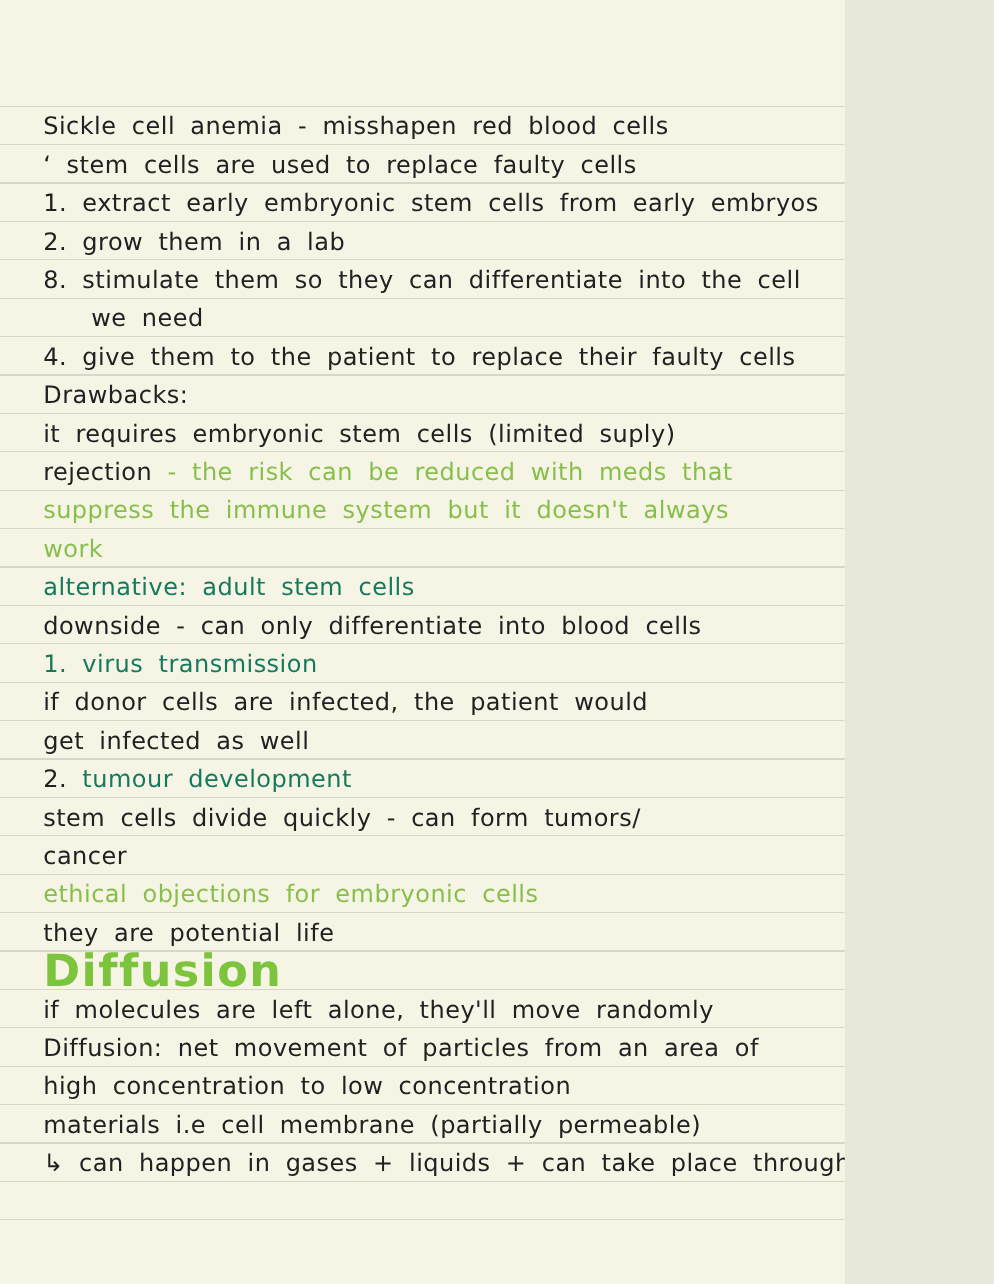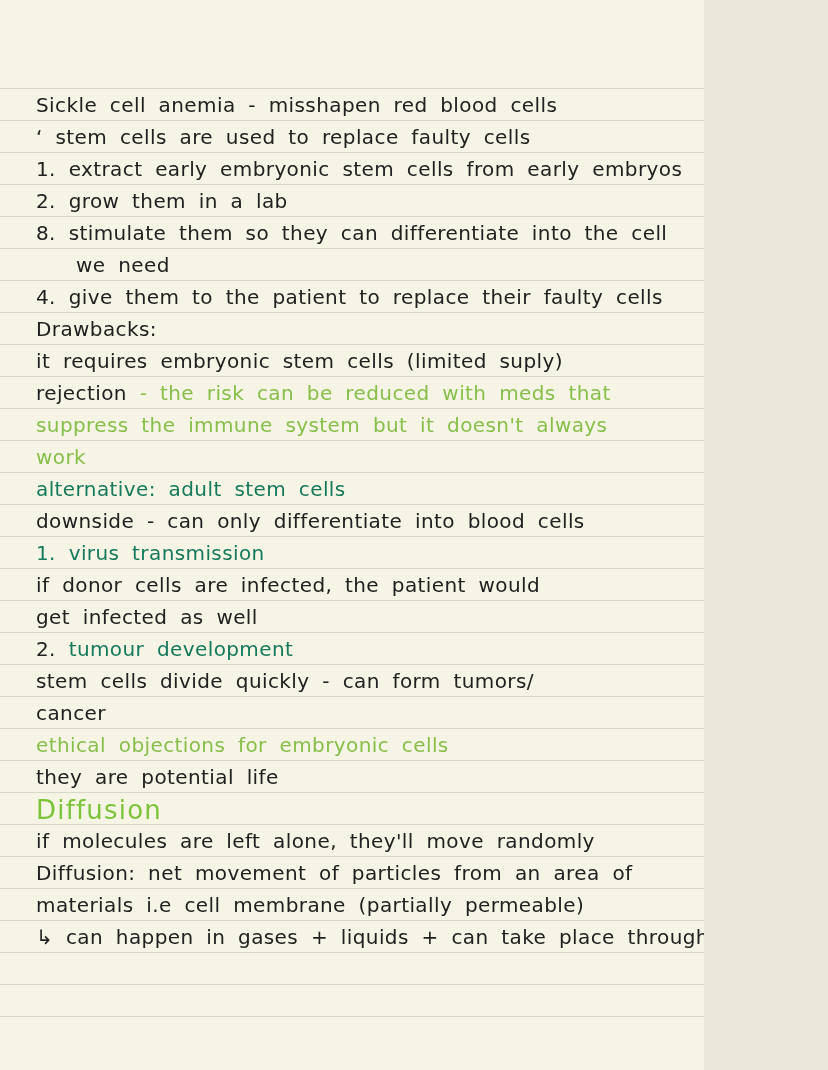--- a/index.html
+++ b/index.html
@@ -19,21 +19,21 @@
     position:absolute;left:36px;top:90px;right:2px;
   }
   .note-line{
     height:32px;line-height:30px;
     font-size:20px;
     letter-spacing:.4px;word-spacing:6px;
     white-space:nowrap;
     color:var(--ink,#212121);
   }
   .note-line.header{
-    font-size:26px;font-weight:normal;letter-spacing:1.2px;line-height:32px;
+    font-size:37px;font-weight:bold;letter-spacing:1.2px;line-height:32px;
   }
 </style>
 </head>
 <body>
 
 <div class="page">
   <div class="rules"></div>
   <div class="notes">
       <div class="note-line"><span style="color: rgb(33, 33, 33);">Sickle cell anemia - misshapen red blood cells</span></div>
       <div class="note-line"><span style="color: rgb(33, 33, 33);">‘ stem cells are used to replace faulty cells</span></div>
@@ -53,16 +53,17 @@
       <div class="note-line"><span style="color: rgb(33, 33, 33);">if donor cells are infected, the patient would</span></div>
       <div class="note-line"><span style="color: rgb(33, 33, 33);">get infected as well</span></div>
       <div class="note-line"><span style="color: rgb(33, 33, 33);">2. </span><span style="color: rgb(21, 121, 92);">tumour development</span></div>
       <div class="note-line"><span style="color: rgb(33, 33, 33);">stem cells divide quickly - can form tumors/</span></div>
       <div class="note-line"><span style="color: rgb(33, 33, 33);">cancer</span></div>
       <div class="note-line"><span style="color: rgb(135, 191, 74);">ethical objections for embryonic cells</span></div>
       <div class="note-line"><span style="color: rgb(33, 33, 33);">they are potential life</span></div>
       <div class="note-line header"><span style="color: rgb(124, 196, 60);">Diffusion</span></div>
       <div class="note-line"><span style="color: rgb(33, 33, 33);">if molecules are left alone, they'll move randomly</span></div>
       <div class="note-line"><span style="color: rgb(33, 33, 33);">Diffusion: net movement of particles from an area of</span></div>
+      <div class="note-line"><span style="color: rgb(33, 33, 33);">high concentration to low concentration</span></div>
       <div class="note-line"><span style="color: rgb(33, 33, 33);">materials i.e cell membrane (partially permeable)</span></div>
       <div class="note-line"><span style="color: rgb(33, 33, 33);">↳ can happen in gases + liquids + can take place through</span></div>
     </div>
 </div>
 
 </body></html>

